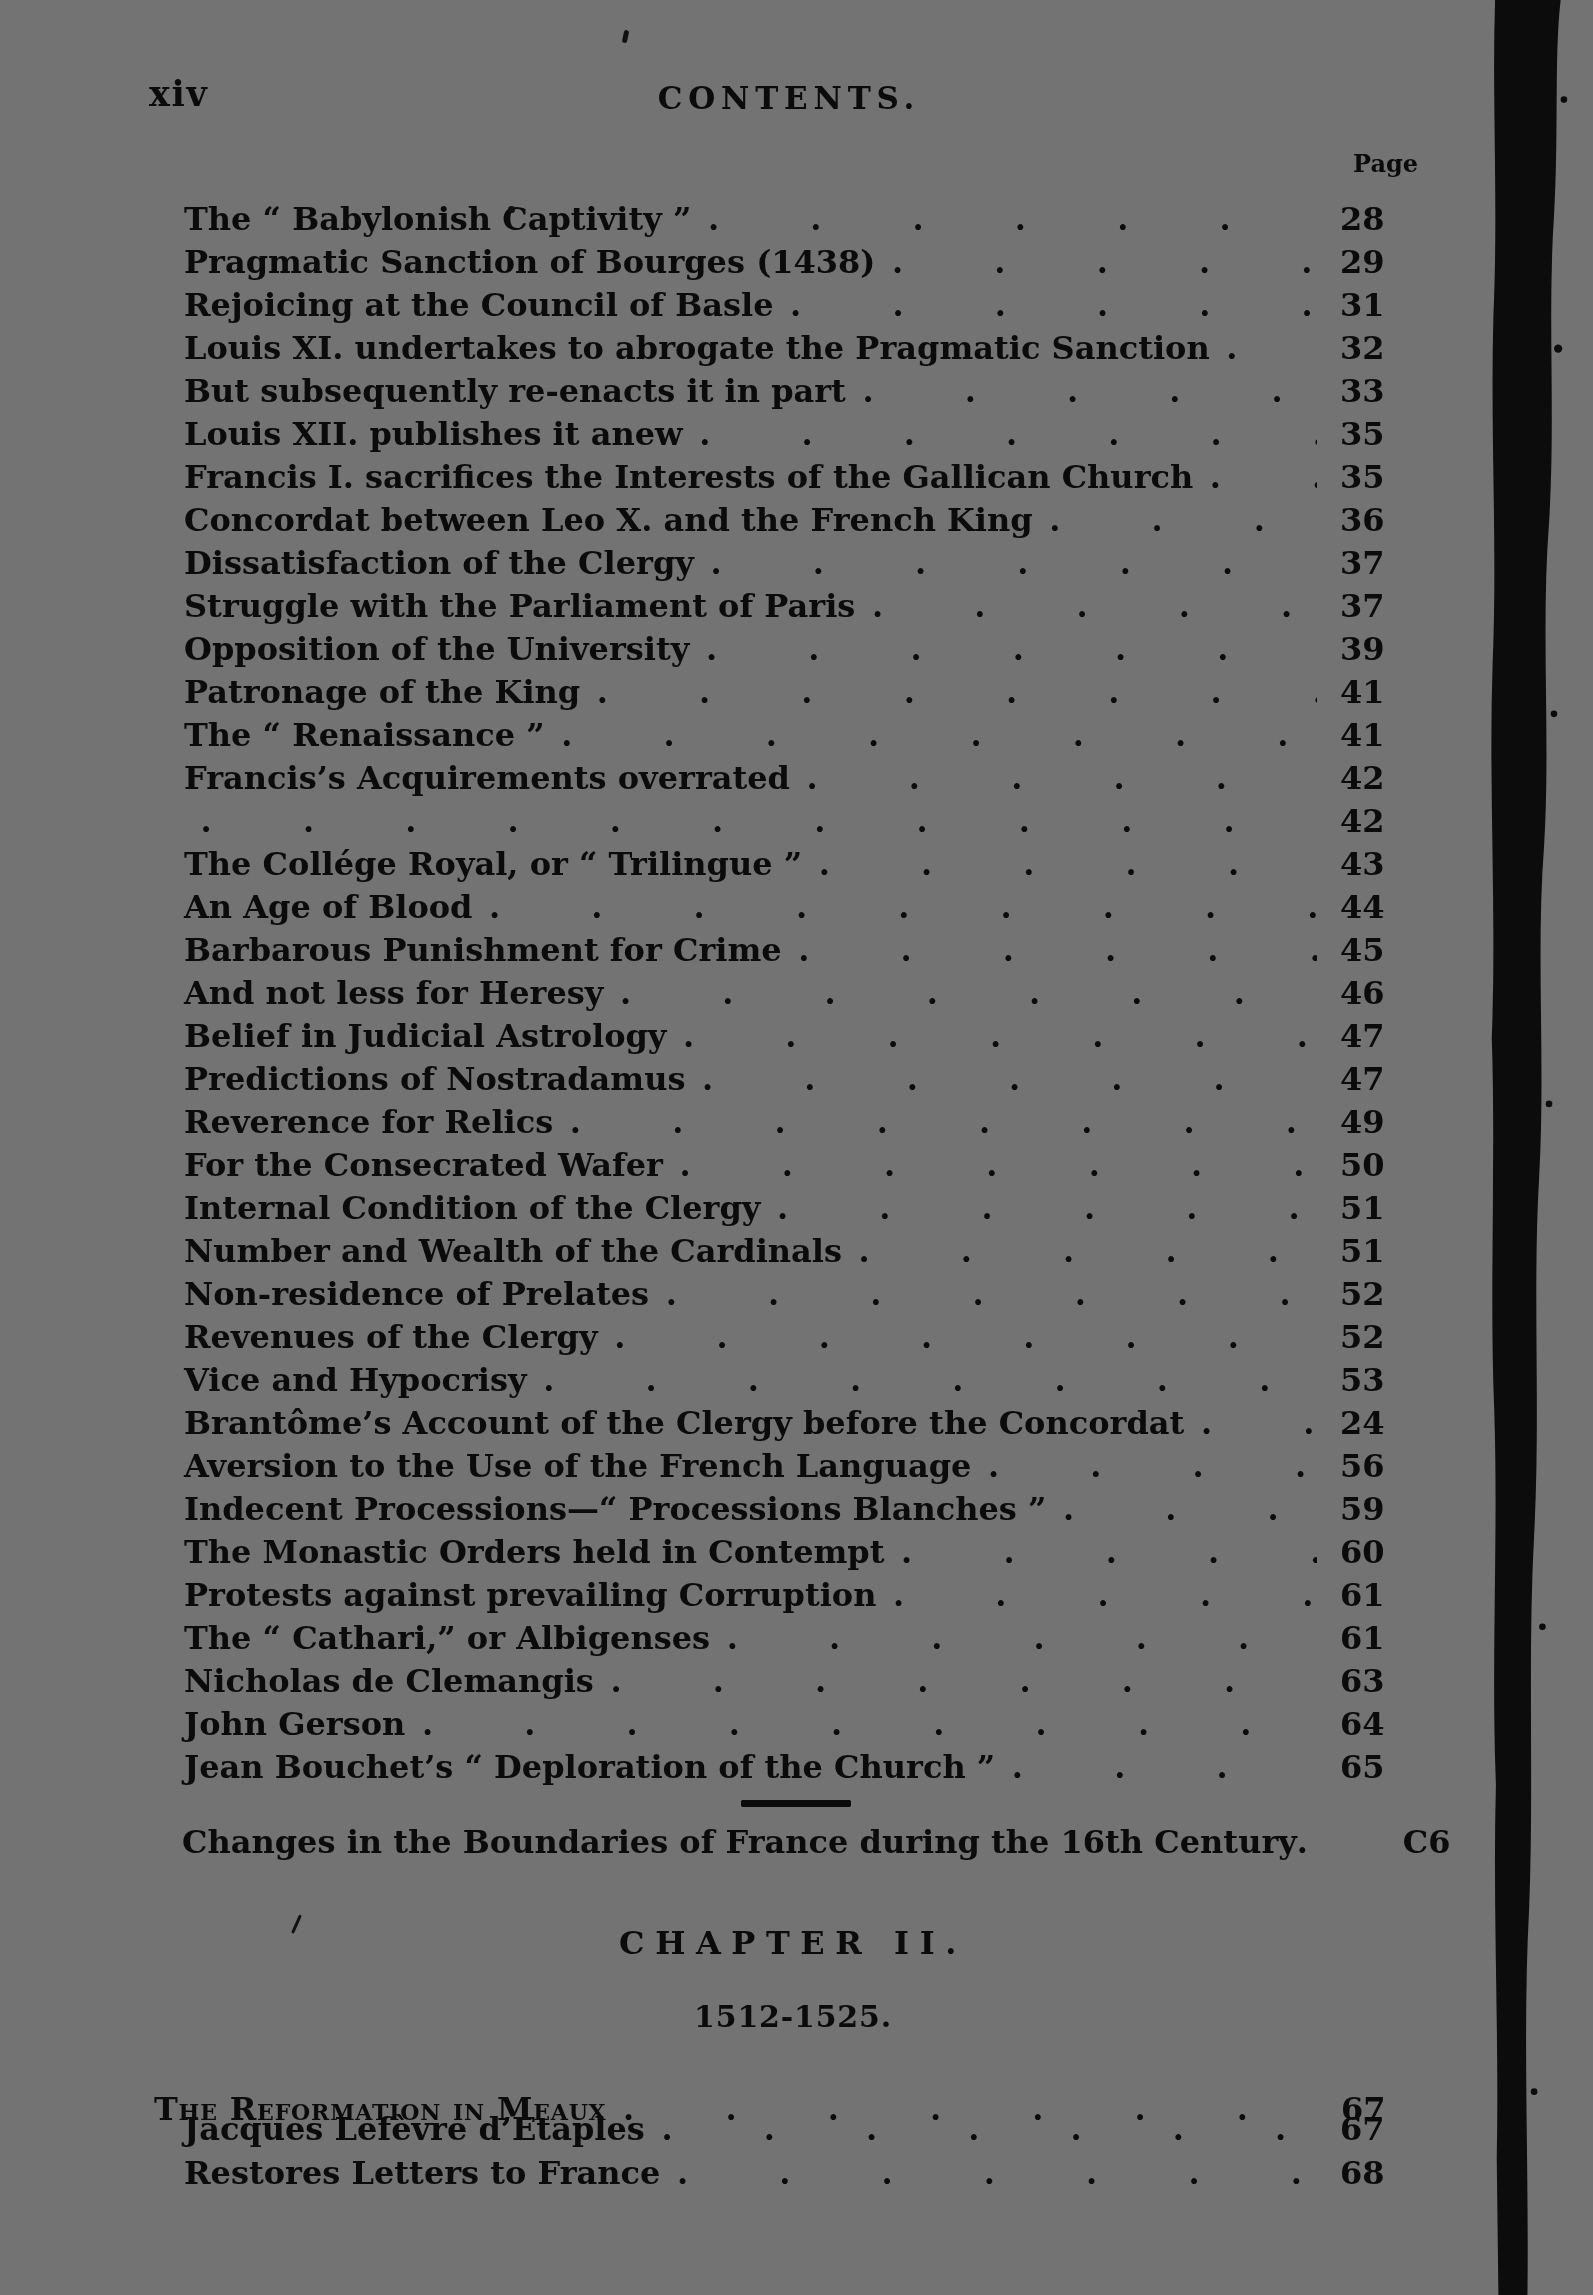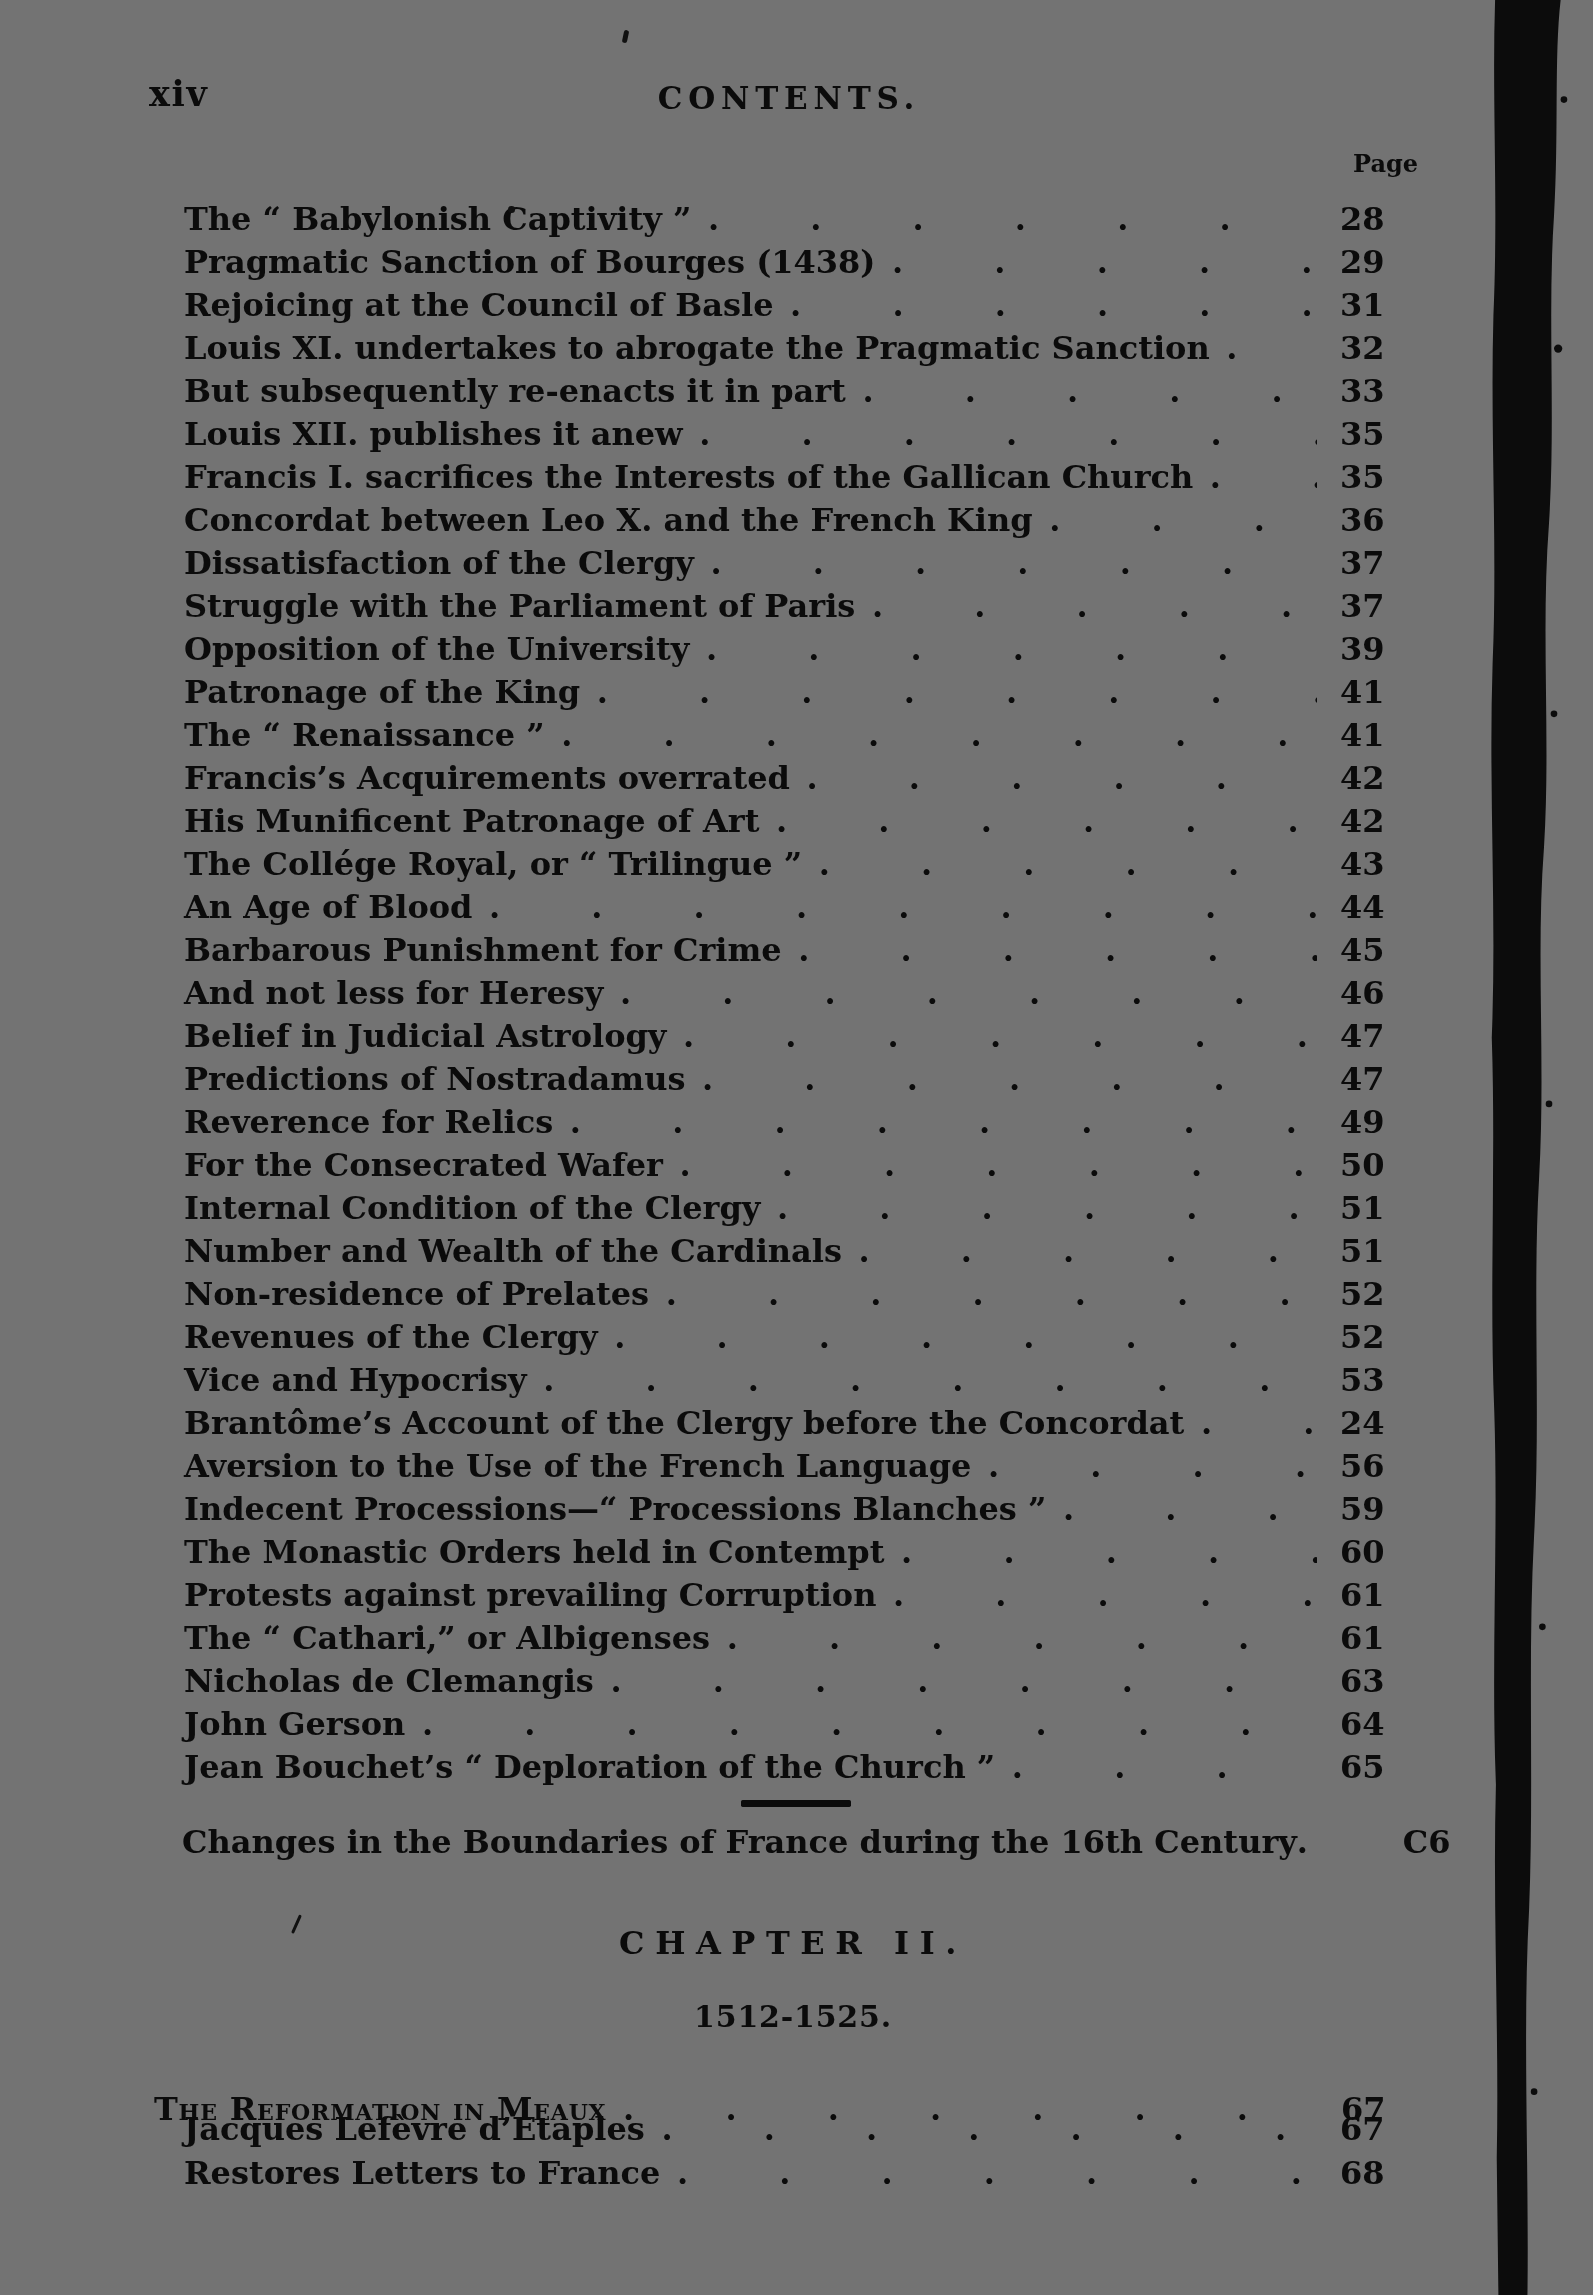--- a/index.html
+++ b/index.html
@@ -123,21 +123,20 @@
       <span class="num">41</span>
     </div>
 
     <div class="row">
       <span class="label">Francis’s Acquirements overrated</span>
       <span class="leader"></span>
       <span class="num">42</span>
     </div>
 
     <div class="row">
-      <span class="label">His Munificent Patronage of Art</span>
       <span class="leader"></span>
       <span class="num">42</span>
     </div>
 
     <div class="row">
       <span class="label">The Collége Royal, or “ Trilingue ”</span>
       <span class="leader"></span>
       <span class="num">43</span>
     </div>
 

